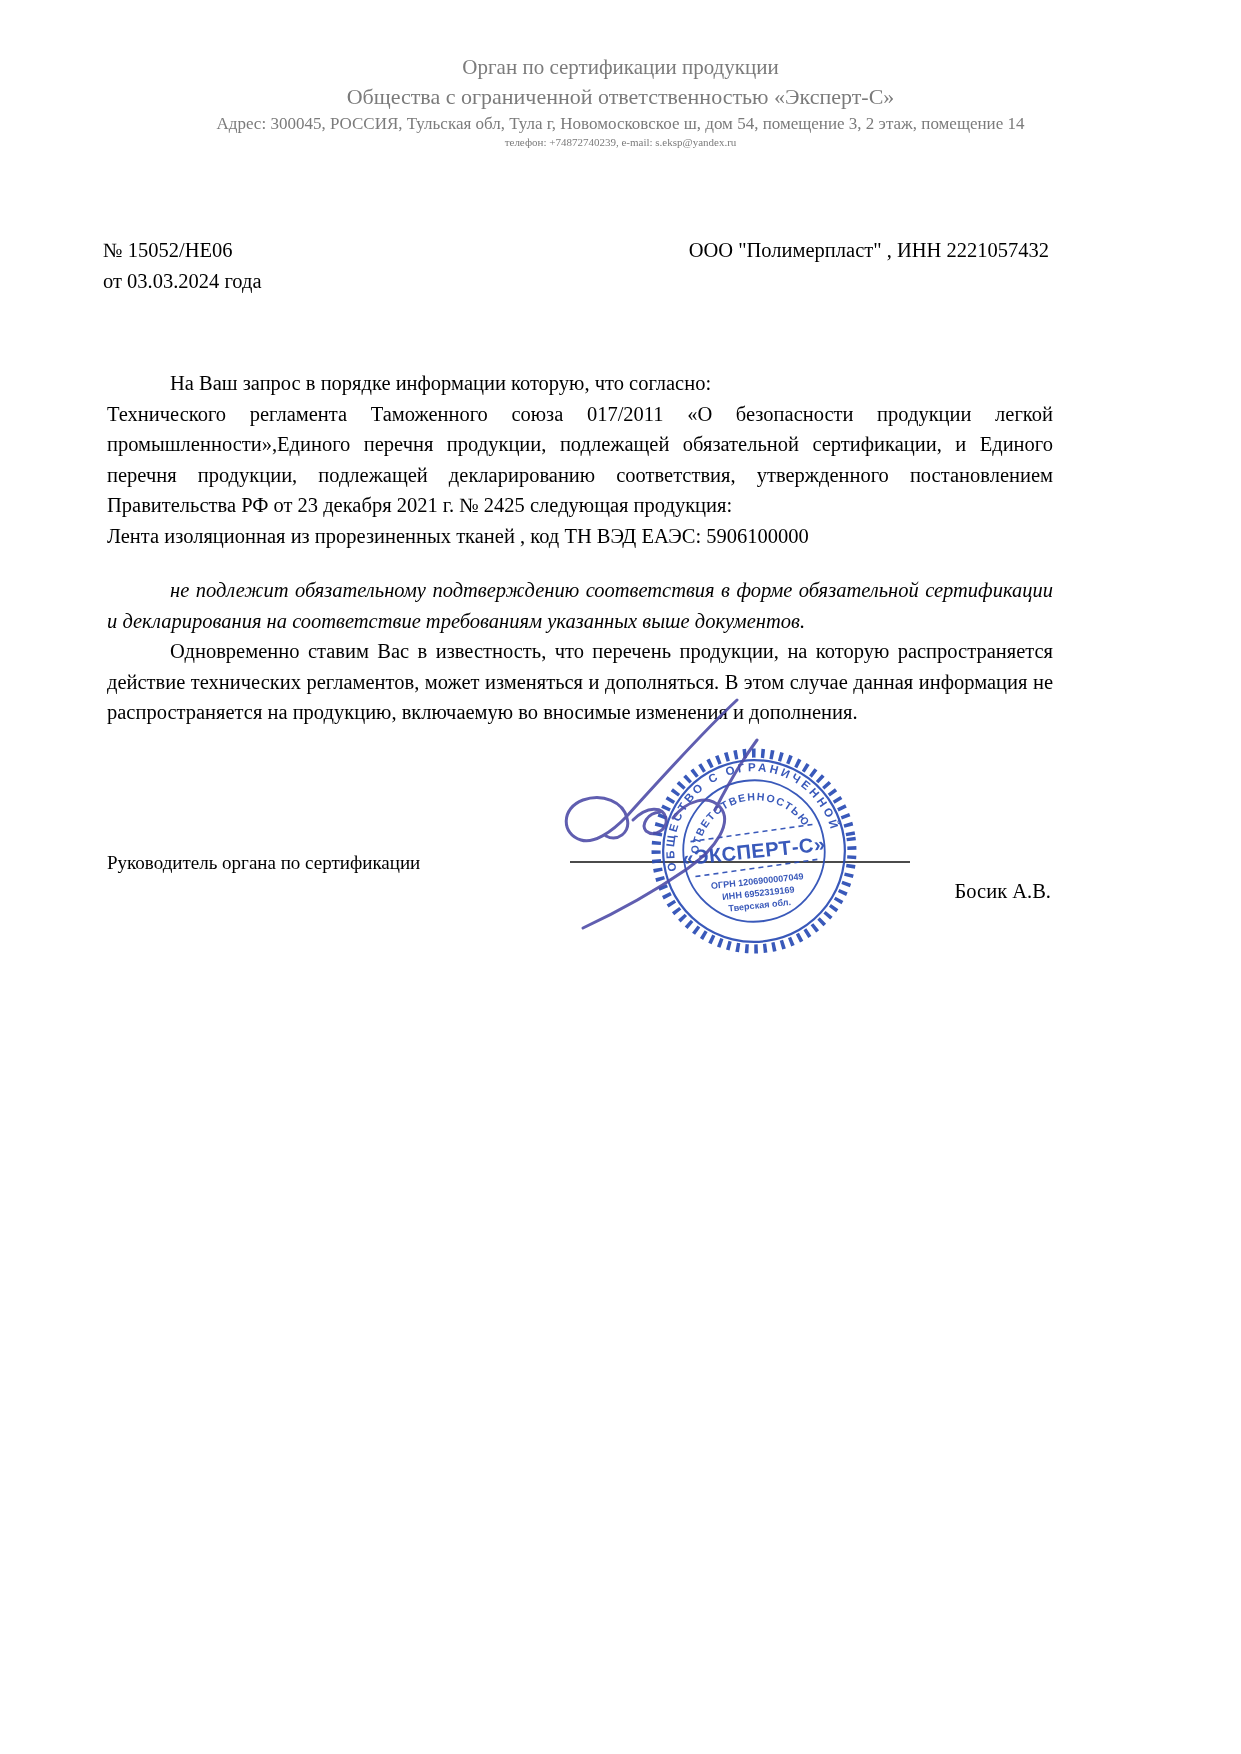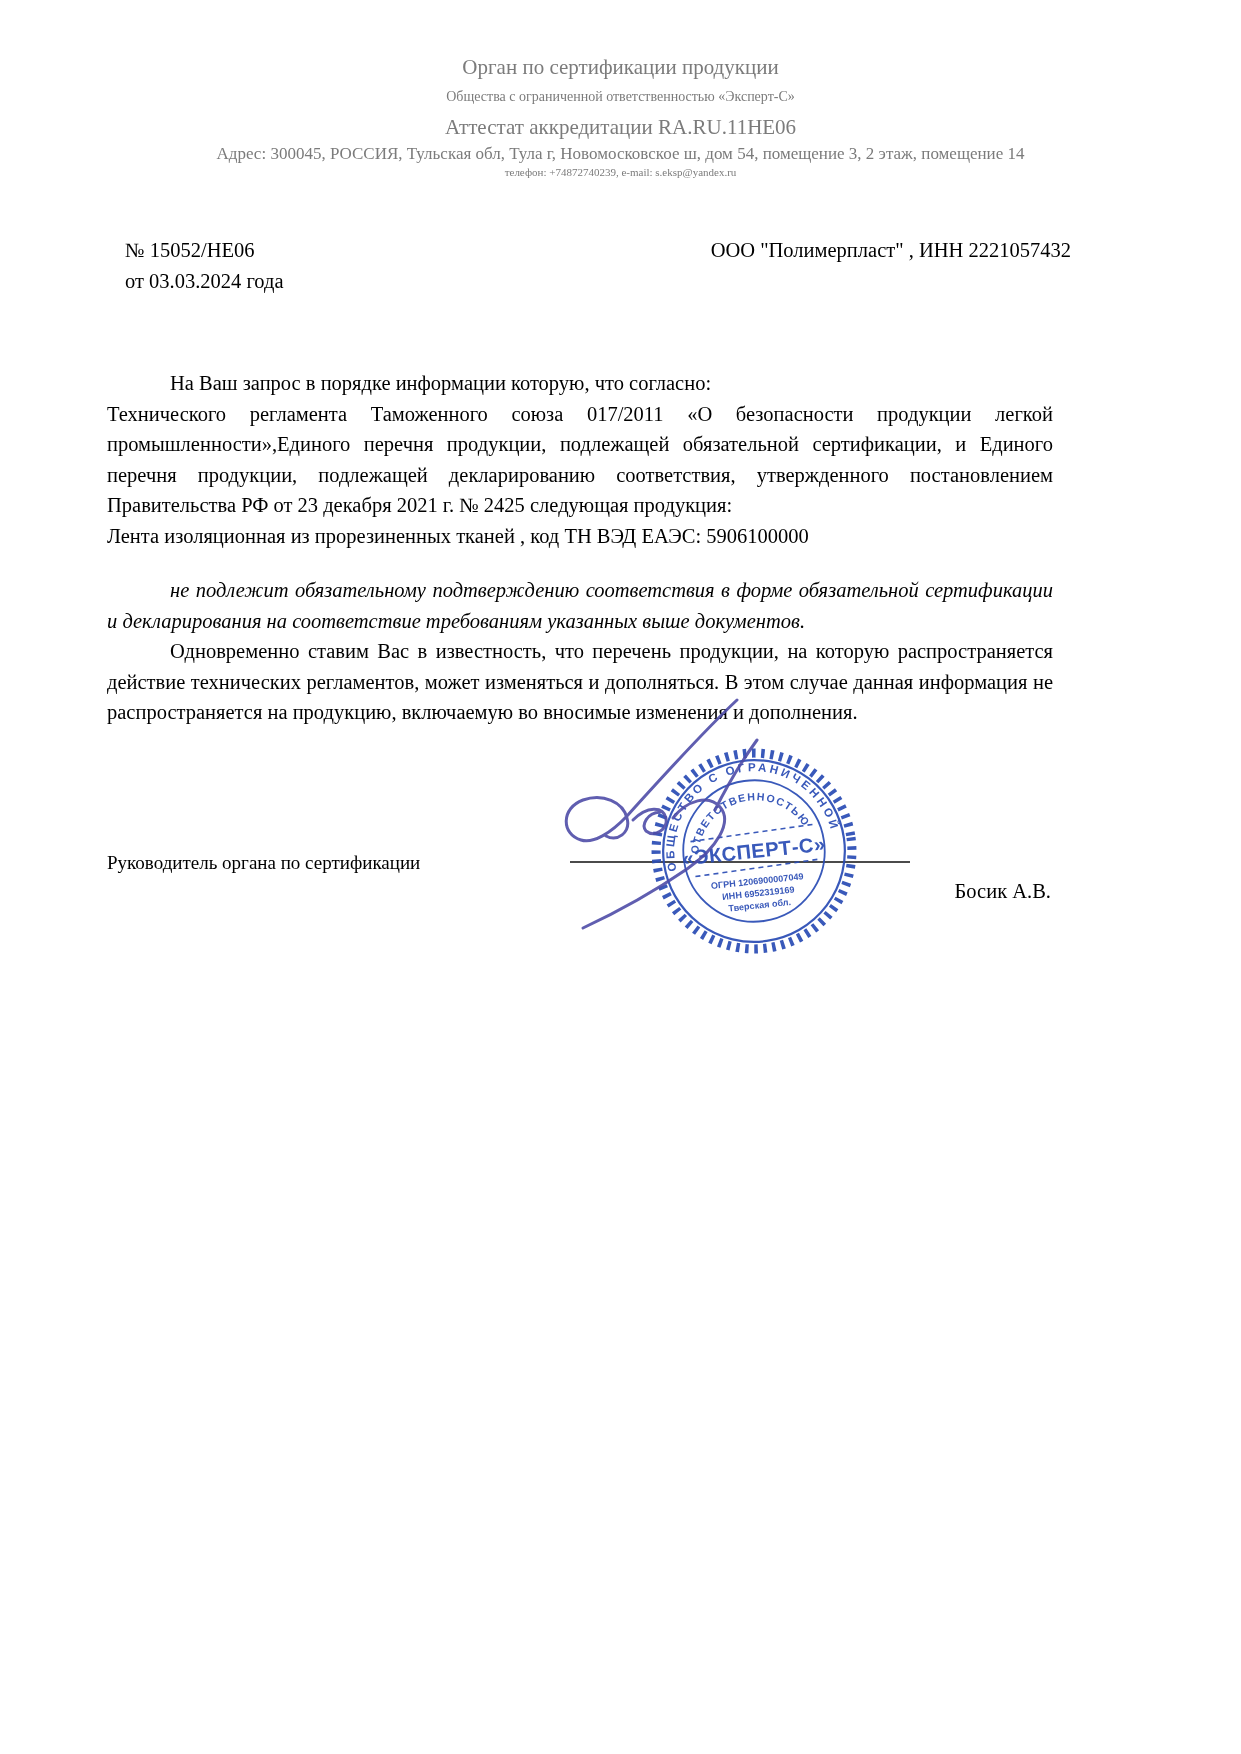--- a/index.html
+++ b/index.html
@@ -14,28 +14,28 @@
   }
   
   .letterhead{
     position:absolute;
     left:0; top:52px;
     width:1241px;
     text-align:center;
     color:#7b7b7b;
   }
   .lh-line1{font-size:21px;line-height:30px;}
-  .lh-line2{font-size:14px;line-height:30px;}
+  .lh-line2{font-size:22px;line-height:30px;}
   .lh-line3{font-size:21px;line-height:30px;}
   .lh-addr{font-size:17px;line-height:19px;margin-top:2px;}
   .lh-contacts{font-size:11px;line-height:19px;}
   
   .ref-row{
     position:absolute;
-    left:125px; top:235px;
+    left:103px; top:235px;
     width:946px;
     display:flex;
     justify-content:space-between;
     font-size:20.5px;
     line-height:31px;
   }
   .ref-left{text-align:left;}
   .ref-right{text-align:right;white-space:nowrap;}
   
   .body-text{
@@ -86,21 +86,20 @@
   }
 </style>
 </head>
 <body>
 
 <div class="page">
 
   <header class="letterhead">
     <div class="lh-line1">Орган по сертификации продукции</div>
     <div class="lh-line2">Общества с ограниченной ответственностью «Эксперт-С»</div>
-    <div class="lh-line3">Аттестат аккредитации RA.RU.11НЕ06</div>
     <div class="lh-addr">Адрес: 300045, РОССИЯ, Тульская обл, Тула г, Новомосковское ш, дом 54, помещение 3, 2 этаж, помещение 14</div>
     <div class="lh-contacts">телефон: +74872740239, e-mail: s.eksp@yandex.ru</div>
   </header>
 
   <section class="ref-row">
     <div class="ref-left">
       <div>№ 15052/НЕ06</div>
       <div>от 03.03.2024 года</div>
     </div>
     <div class="ref-right">ООО "Полимерпласт" , ИНН 2221057432</div>

